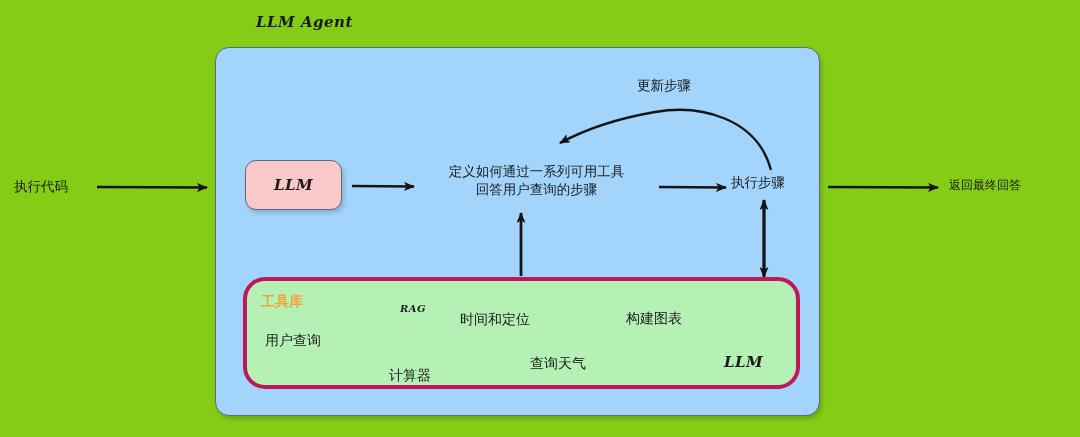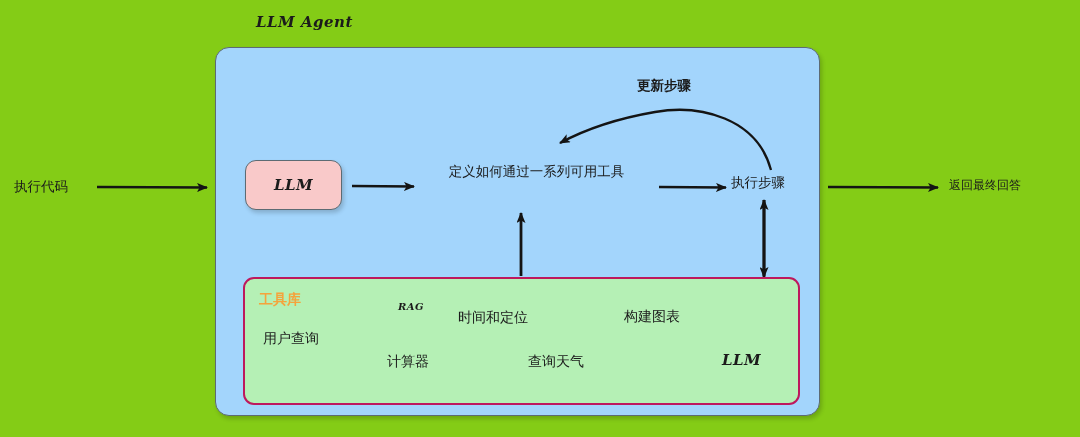--- a/index.html
+++ b/index.html
@@ -78,24 +78,24 @@
   #llm-box .label {
     font-size: 15px;
     color: #1b1b1b;
   }
 
   #toolbox {
     position: absolute;
     left: 243px;
     top: 277px;
     width: 557px;
-    height: 128px;
+    height: 112px;
     background: #b5f0b5;
-    border: 2px solid #be185d;
-    border-radius: 11px;
+    border: 4px solid #be185d;
+    border-radius: 22px;
     box-sizing: border-box;
   }
   #toolbox-title {
     position: absolute;
     left: 14px;
     top: 12px;
     font-size: 14px;
     font-weight: 700;
     color: #f5a33c;
     white-space: nowrap;
@@ -119,21 +119,20 @@
 
   #exec-text {
     left: 731px;
     top: 173px;
     font-size: 13.5px;
   }
   #update-text {
     left: 637px;
     top: 76px;
     font-size: 13.5px;
-    font-weight: bold;
   }
   #user-query-text {
     left: 14px;
     top: 177px;
     font-size: 13.5px;
   }
   #final-answer-text {
     left: 949px;
     top: 177px;
     font-size: 12px;
@@ -190,20 +189,21 @@
       <path d="M828,187 L938,187.5" stroke="#141414" stroke-width="2.6" fill="none" marker-end="url(#ah)"></path>
     </g>
   </svg>
 
   <div id="llm-box">
     <span class="label hand">LLM</span>
   </div>
 
   <div class="txt" id="plan-text">
     <span>定义如何通过一系列可用工具</span>
+    <span class="l2">回答用户查询的步骤</span>
   </div>
 
   <div class="txt" id="exec-text">执行步骤</div>
 
   <div class="txt" id="update-text">更新步骤</div>
 
   <div class="txt" id="user-query-text">执行代码</div>
 
   <div class="txt" id="final-answer-text">返回最终回答</div>
 
@@ -211,20 +211,20 @@
     <div id="toolbox-title">工具库</div>
 
     <div class="tool-label hand" style="left:153px; top:22px; font-size:10px;">RAG</div>
 
     <div class="tool-label" style="left:213px; top:30px;">时间和定位</div>
 
     <div class="tool-label" style="left:379px; top:29px;">构建图表</div>
 
     <div class="tool-label" style="left:18px; top:51px;">用户查询</div>
 
-    <div class="tool-label" style="left:142px; top:74px;">计算器</div>
+    <div class="tool-label" style="left:142px; top:86px;">计算器</div>
 
     <div class="tool-label" style="left:283px; top:74px;">查询天气</div>
 
     <div class="tool-label hand" style="left:477px; top:72px; font-size:15px;">LLM</div>
   </div>
 
 </div>
 
 </body></html>

